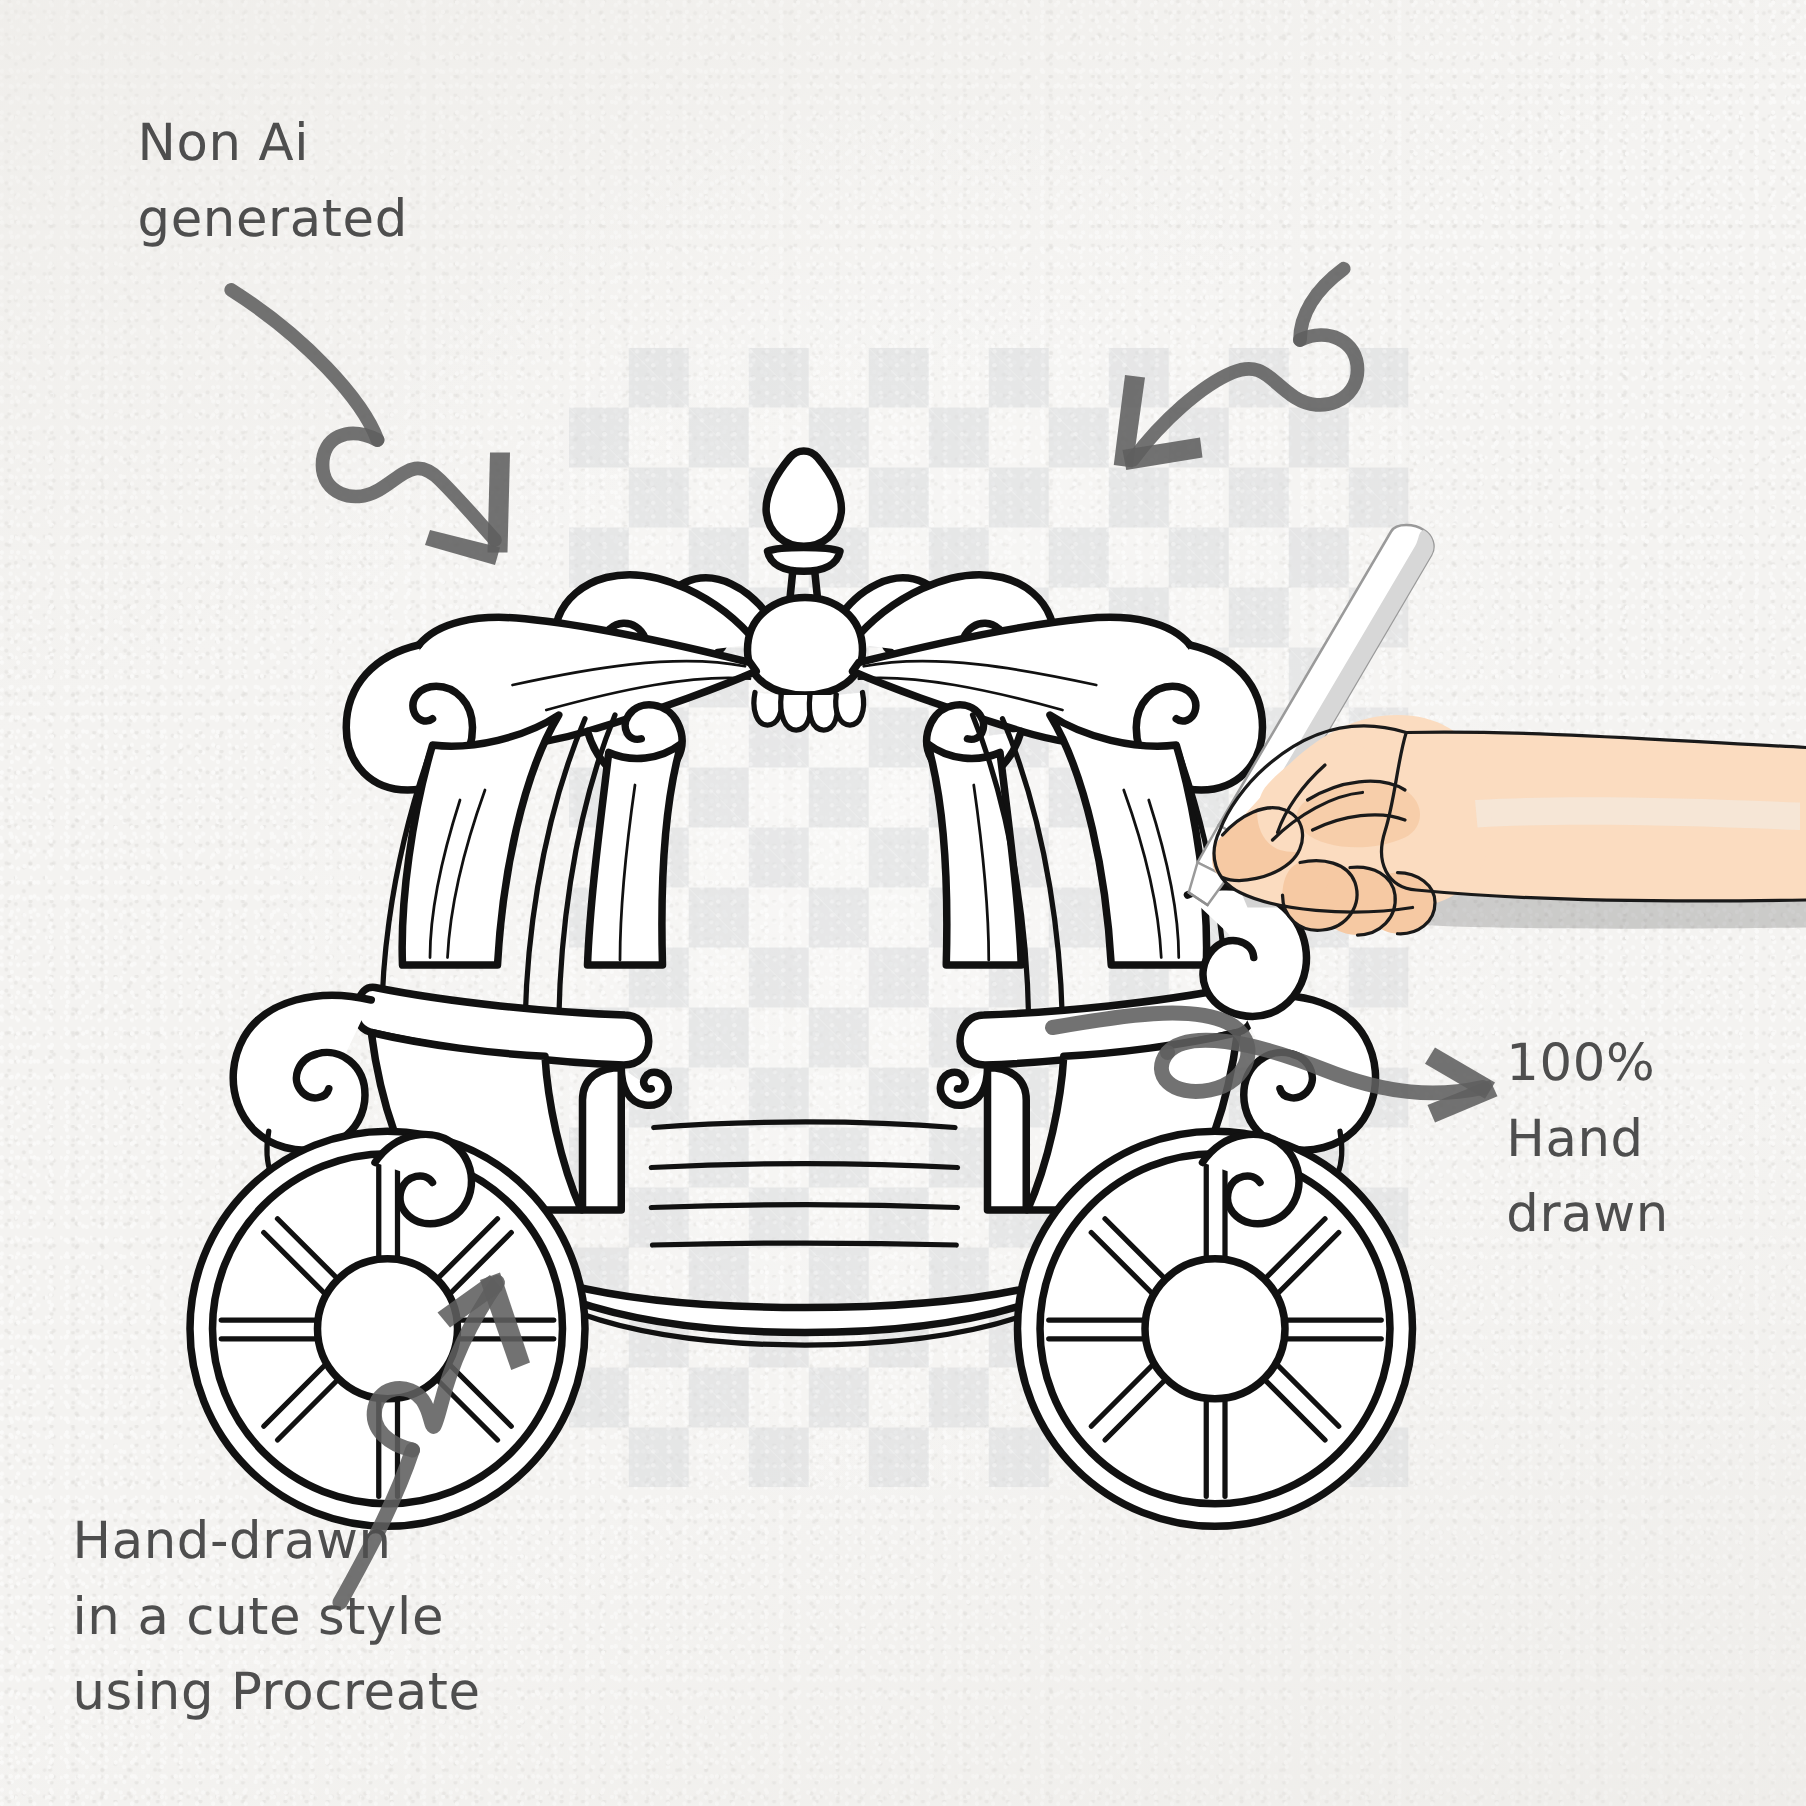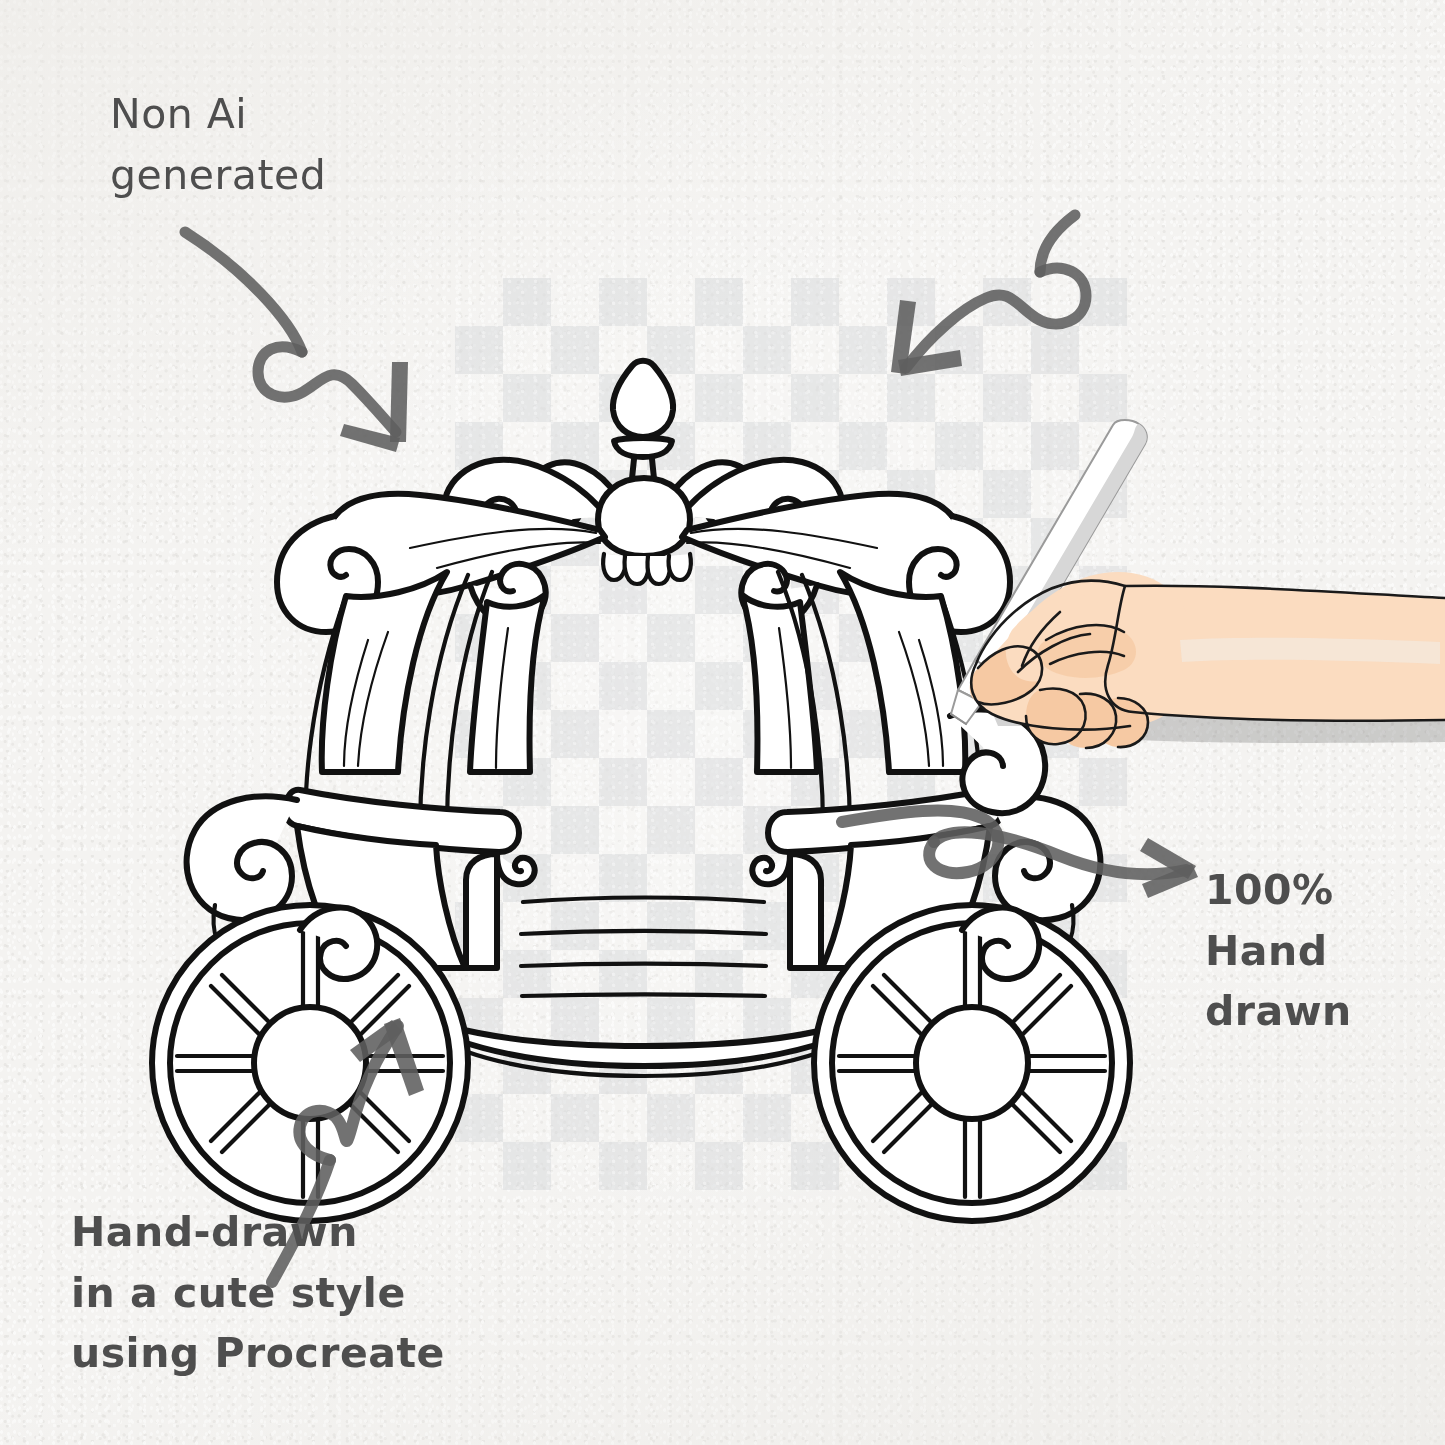--- a/index.html
+++ b/index.html
@@ -82,22 +82,22 @@
     color:#4e4e4e;
     font-family:"DejaVu Sans", sans-serif;
     font-size:41px;
     line-height:1.48;
     letter-spacing:.5px;
     white-space:pre-line;
     font-weight:400;
   }
   #lbl-non-ai{left:110px;top:84px;}
   #lbl-png{left:1148px;top:48px;}
-  #lbl-hand{left:1205px;top:860px;font-weight:bold;}
-  #lbl-cute{left:71px;top:1202px;font-weight:bold;}
+  #lbl-hand{left:1205px;top:820px;}
+  #lbl-cute{left:58px;top:1202px;}
   
   .skin{fill:#fbdcc0;}
   .skin2{fill:#f6c9a3;}
   .skin3{fill:#f2f0ec;}
   .handline{fill:none;stroke:#1a1a1a;stroke-width:2.6;stroke-linecap:round;stroke-linejoin:round;}
   .stylus-body{fill:#ffffff;stroke:#9a9a9a;stroke-width:2;}
   .stylus-shade{fill:#d7d7d7;}
   .shadow{fill:rgba(120,120,120,.33);}
 </style>
 </head>

